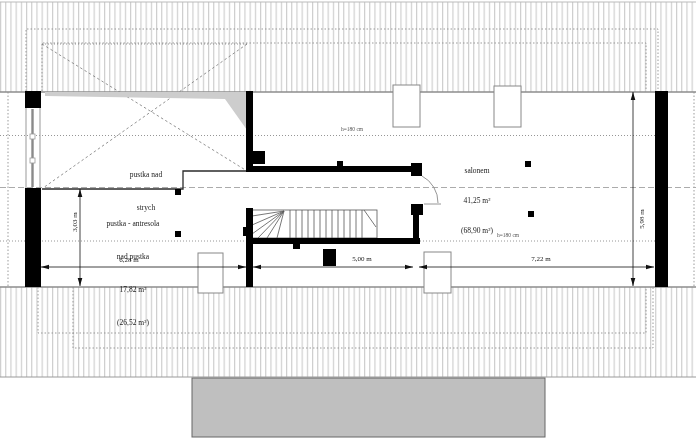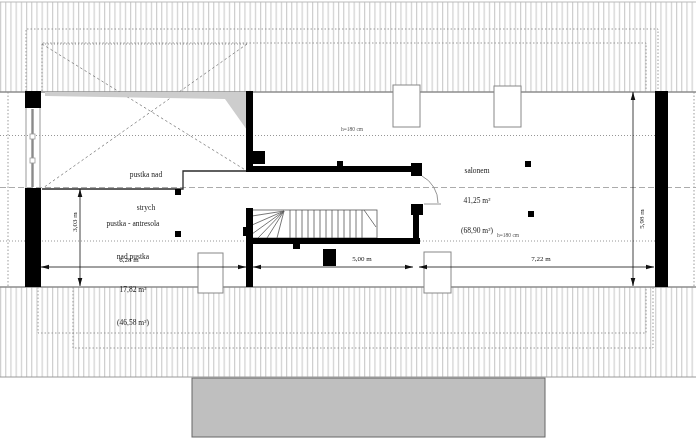--- a/index.html
+++ b/index.html
@@ -158,21 +158,21 @@
 
   <div class="lbl" style="left:146px;top:147px;">
     <div>pustka nad</div>
     <div>strych</div>
   </div>
 
   <div class="lbl" style="left:133px;top:196px;">
     <div>pustka - antresola</div>
     <div>nad pustka</div>
     <div>17,82 m²</div>
-    <div>(46,58 m²)</div>
+    <div>(26,52 m²)</div>
   </div>
 
   <div class="lbl strych-lbl" style="left:477px;top:146px;">
     <div>salonem</div>
     <div>41,25 m²</div>
     <div>(68,90 m²)</div>
   </div>
 
   <div class="hnote" style="left:352px;top:126px;">h=180 cm</div>
   <div class="hnote" style="left:508px;top:232px;">h=180 cm</div>

